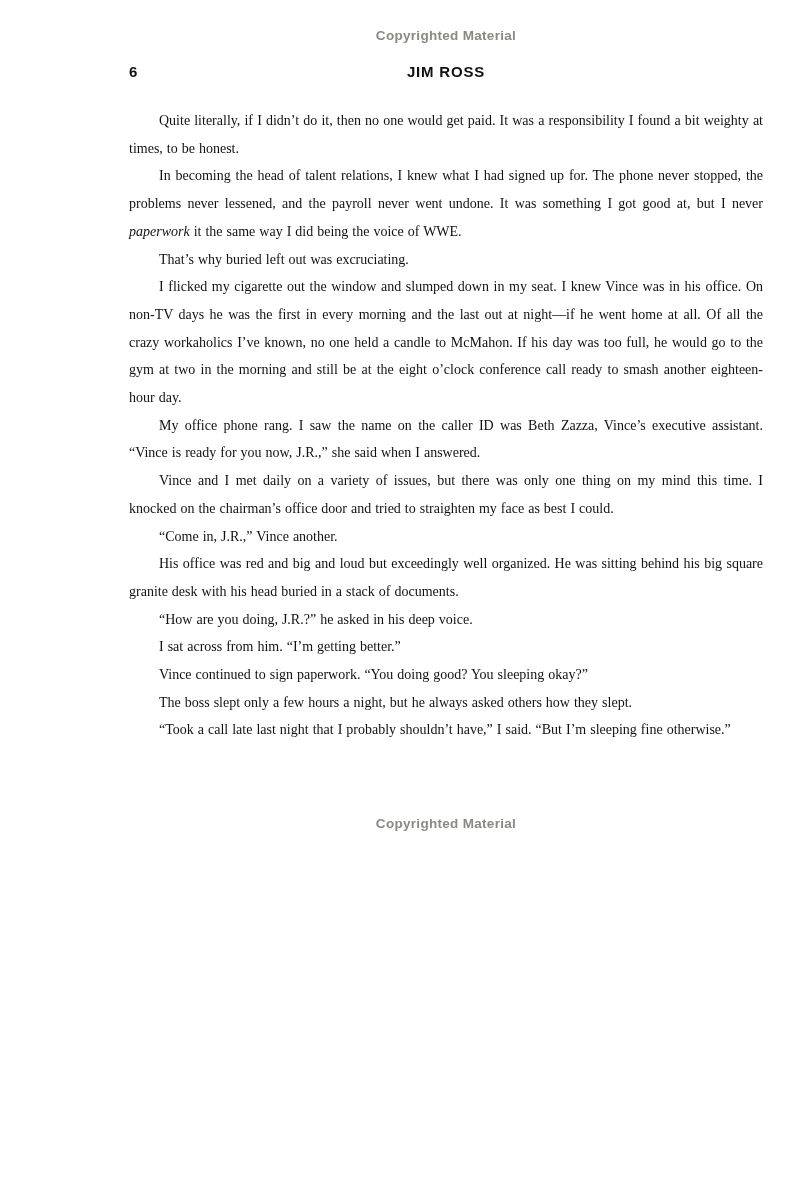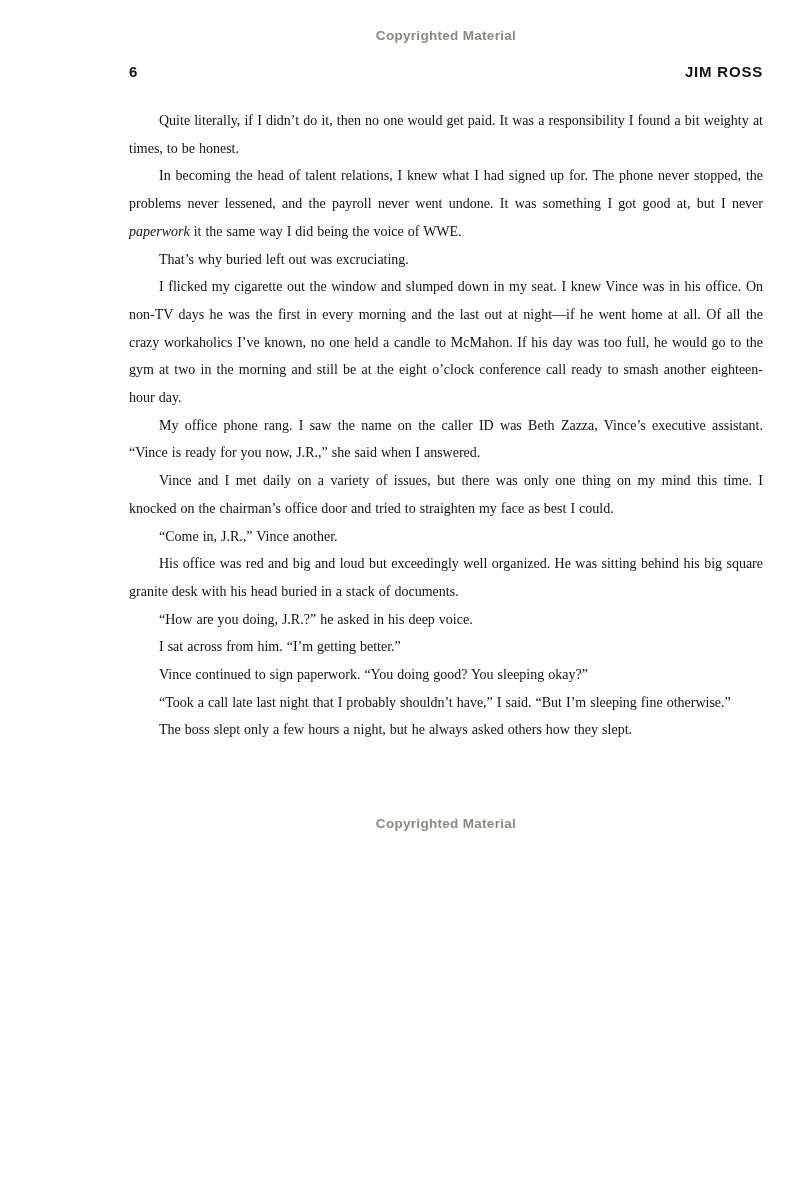--- a/index.html
+++ b/index.html
@@ -39,21 +39,21 @@
     font-weight: 700;
     font-size: 15px;
     color: var(--text-color, #111111);
   }
   .page-number {
     position: absolute;
     left: 0;
     top: 0;
   }
   .book-title {
-    text-align: right;
+    text-align: center;
     letter-spacing: 0.8px;
   }
   .body-text {
     position: absolute;
     top: 107px;
     left: 83px;
     right: 83px;
   }
   .body-text p {
     margin: 0;
@@ -83,19 +83,19 @@
       <p><span>In becoming the head of talent relations, I knew what I had signed up for. The phone never stopped, the problems never lessened, and the payroll never went undone. It was something I got good at, but I never </span><span class="italic">paperwork</span><span> it the same way I did being the voice of WWE.</span></p>
       <p><span>That’s why buried left out was excruciating.</span></p>
       <p><span>I flicked my cigarette out the window and slumped down in my seat. I knew Vince was in his office. On non-TV days he was the first in every morning and the last out at night—if he went home at all. Of all the crazy workaholics I’ve known, no one held a candle to McMahon. If his day was too full, he would go to the gym at two in the morning and still be at the eight o’clock conference call ready to smash another eighteen-hour day.</span></p>
       <p><span>My office phone rang. I saw the name on the caller ID was Beth Zazza, Vince’s executive assistant. “Vince is ready for you now, J.R.,” she said when I answered.</span></p>
       <p><span>Vince and I met daily on a variety of issues, but there was only one thing on my mind this time. I knocked on the chairman’s office door and tried to straighten my face as best I could.</span></p>
       <p><span>“Come in, J.R.,” Vince another.</span></p>
       <p><span>His office was red and big and loud but exceedingly well organized. He was sitting behind his big square granite desk with his head buried in a stack of documents.</span></p>
       <p><span>“How are you doing, J.R.?” he asked in his deep voice.</span></p>
       <p><span>I sat across from him. “I’m getting better.”</span></p>
       <p><span>Vince continued to sign paperwork. “You doing good? You sleeping okay?”</span></p>
+      <p><span>The boss slept only a few hours a night, but he always asked others how they slept.</span></p>
       <p><span>“Took a call late last night that I probably shouldn’t have,” I said. “But I’m sleeping fine otherwise.”</span></p>
-      <p><span>The boss slept only a few hours a night, but he always asked others how they slept.</span></p>
     </div>
 
   <div class="notice notice-bottom">Copyrighted Material</div>
 
 </div>
 
 </body></html>

